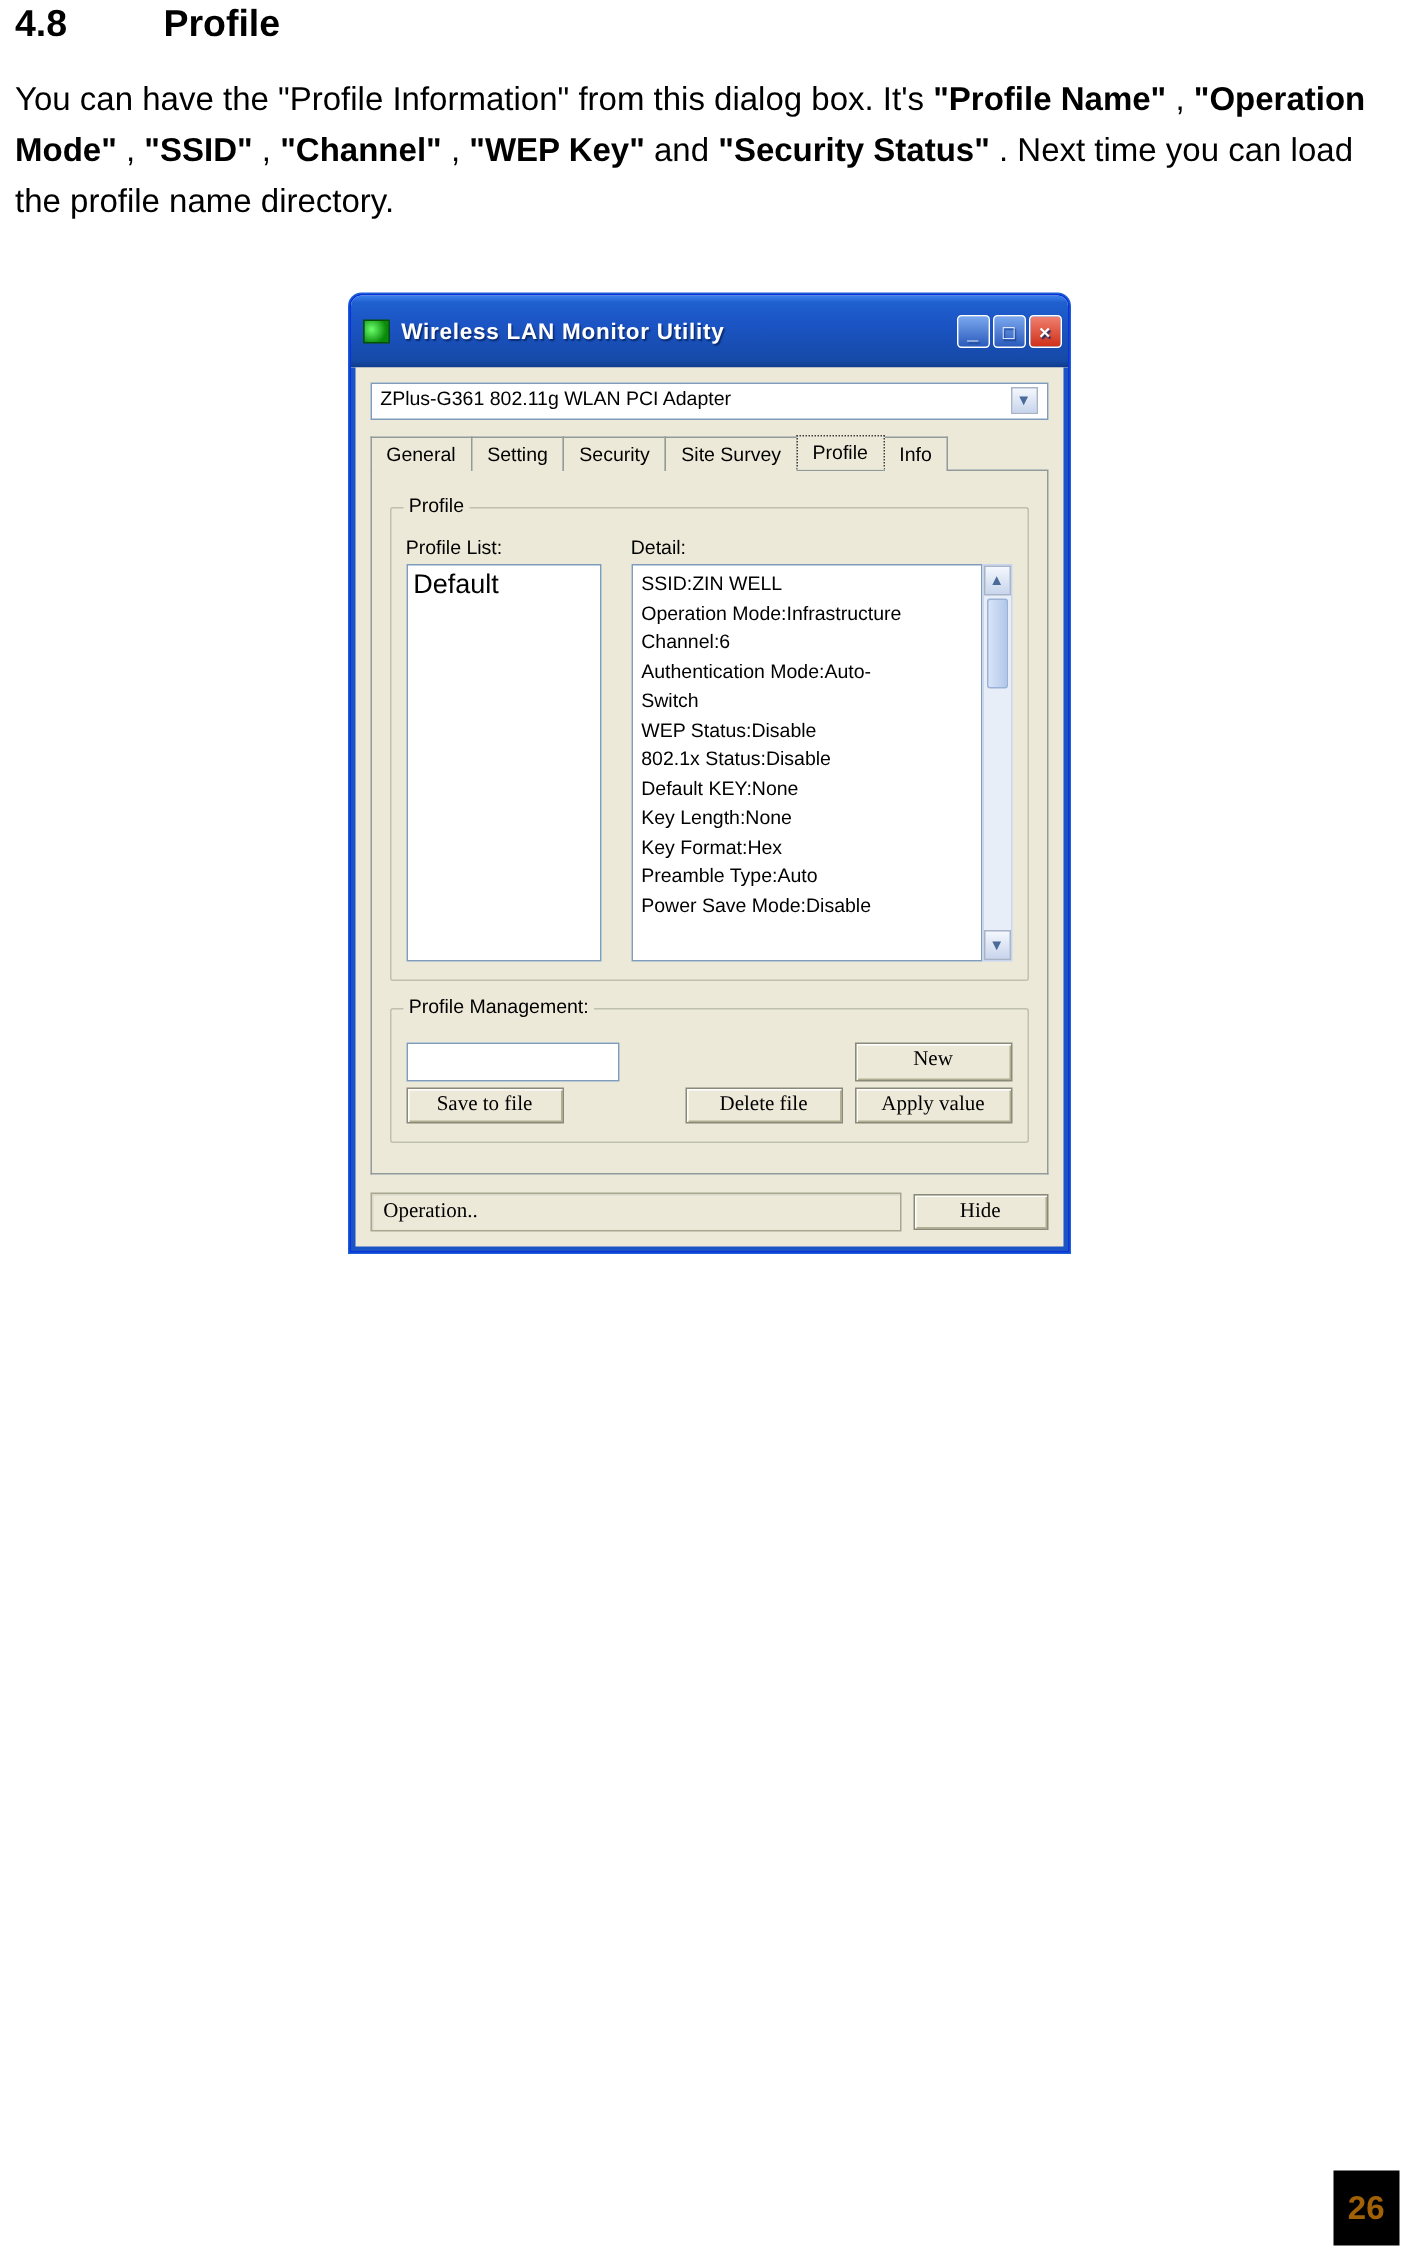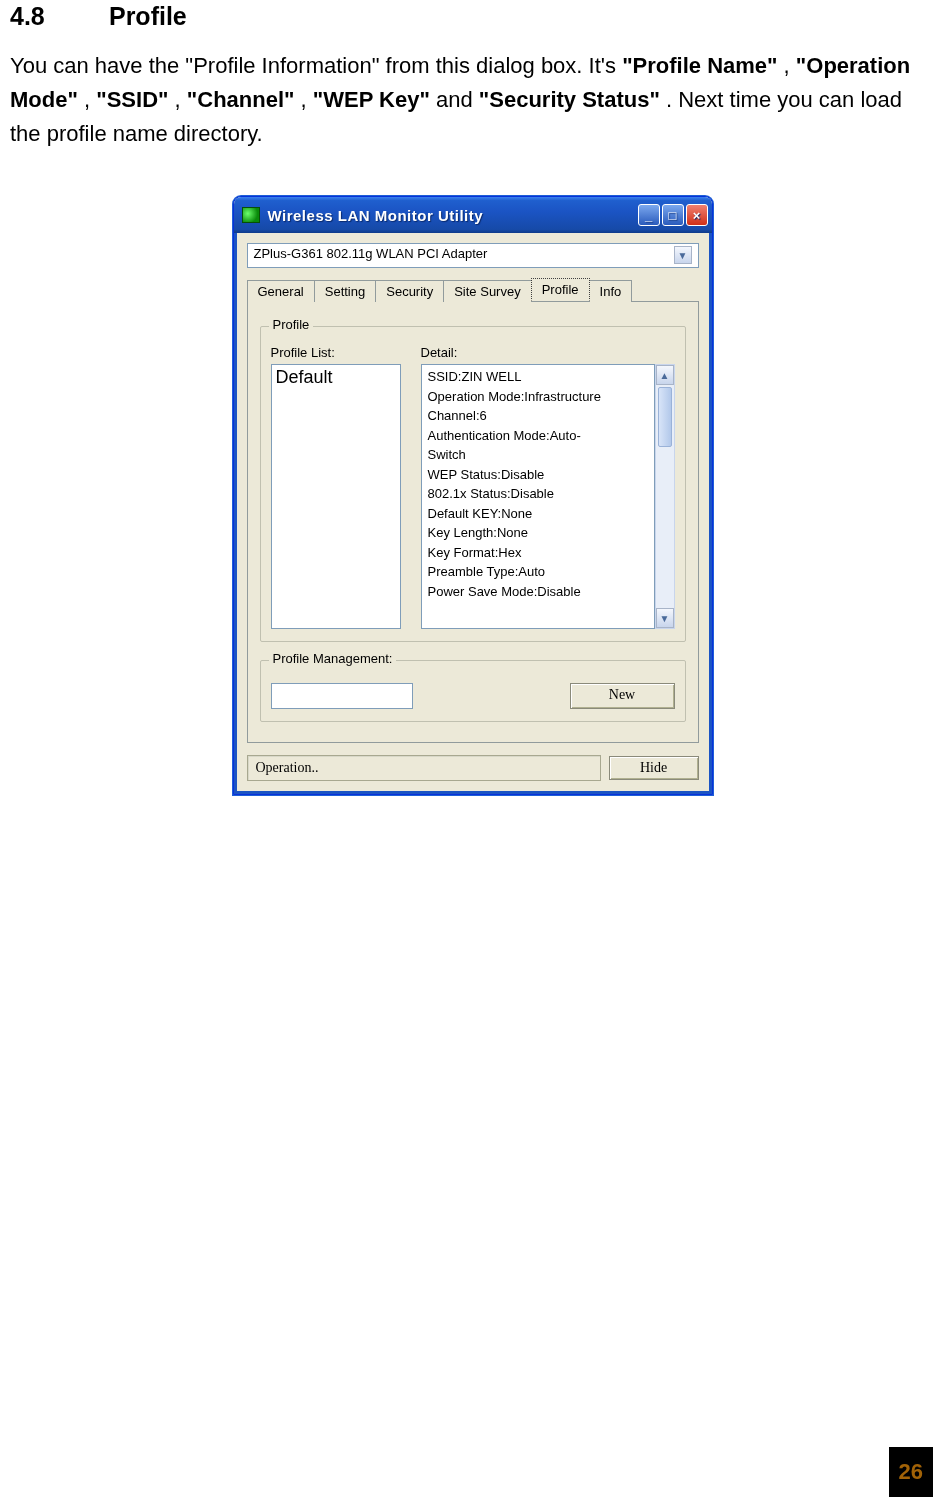--- a/index.html
+++ b/index.html
@@ -35,21 +35,21 @@
     
     .xp-window {
       width: 480px;
       background: #ece9d8;
       border: 1px solid #0831d9;
       border-radius: 8px 8px 0 0;
       box-shadow: 0 0 0 1px #1d5fd6;
       position: relative;
     }
     .xp-titlebar {
-      height: 36px;
+      height: 48px;
       background: linear-gradient(to bottom,#3a81ee 0%,#1f5fce 10%,#1b54c4 40%,#164aa8 90%,#0e3a8a 100%);
       border-radius: 7px 7px 0 0;
       display: flex;
       align-items: center;
       padding: 0 4px 0 8px;
       color: #fff;
       font-family: "Trebuchet MS", Arial, sans-serif;
       font-weight: bold;
       font-size: 15px;
       text-shadow: 1px 1px 1px #0a2a6e;
@@ -101,21 +101,20 @@
       width: 18px; height: 18px;
       border: 1px solid #a8b4c8;
       background: linear-gradient(to bottom,#f4f7fd,#c8d5ec);
       display:flex; align-items:center; justify-content:center;
       font-size: 10px; color:#4a6a9a;
     }
     .tabs {
       display: flex;
       border-bottom: 1px solid #919b9c;
       margin-bottom: 0;
-      align-items: center;
     }
     .tab {
       padding: 3px 10px;
       font-size: 13px;
       border: 1px solid #919b9c;
       border-bottom: none;
       margin-right: -1px;
       background: #ece9d8;
       position: relative;
       top: 1px;
@@ -326,20 +325,26 @@
             </div>
           </div>
 
           <div class="groupbox" style="margin-top:18px;">
             <span class="groupbox-label">Profile Management:</span>
             <div class="mgmt-row">
               <div class="textfield"></div>
               <div style="flex:1"></div>
               <div class="btn">New</div>
             </div>
+            <div class="mgmt-row">
+              <div class="btn">Save to file</div>
+              <div style="flex:1"></div>
+              <div class="btn">Delete file</div>
+              <div class="btn">Apply value</div>
+            </div>
           </div>
         </div>
 
         <div class="statusbar">
           <div class="status-field">Operation..</div>
           <div class="btn" style="width:90px;">Hide</div>
         </div>
       </div>
     </div>
   </div>

